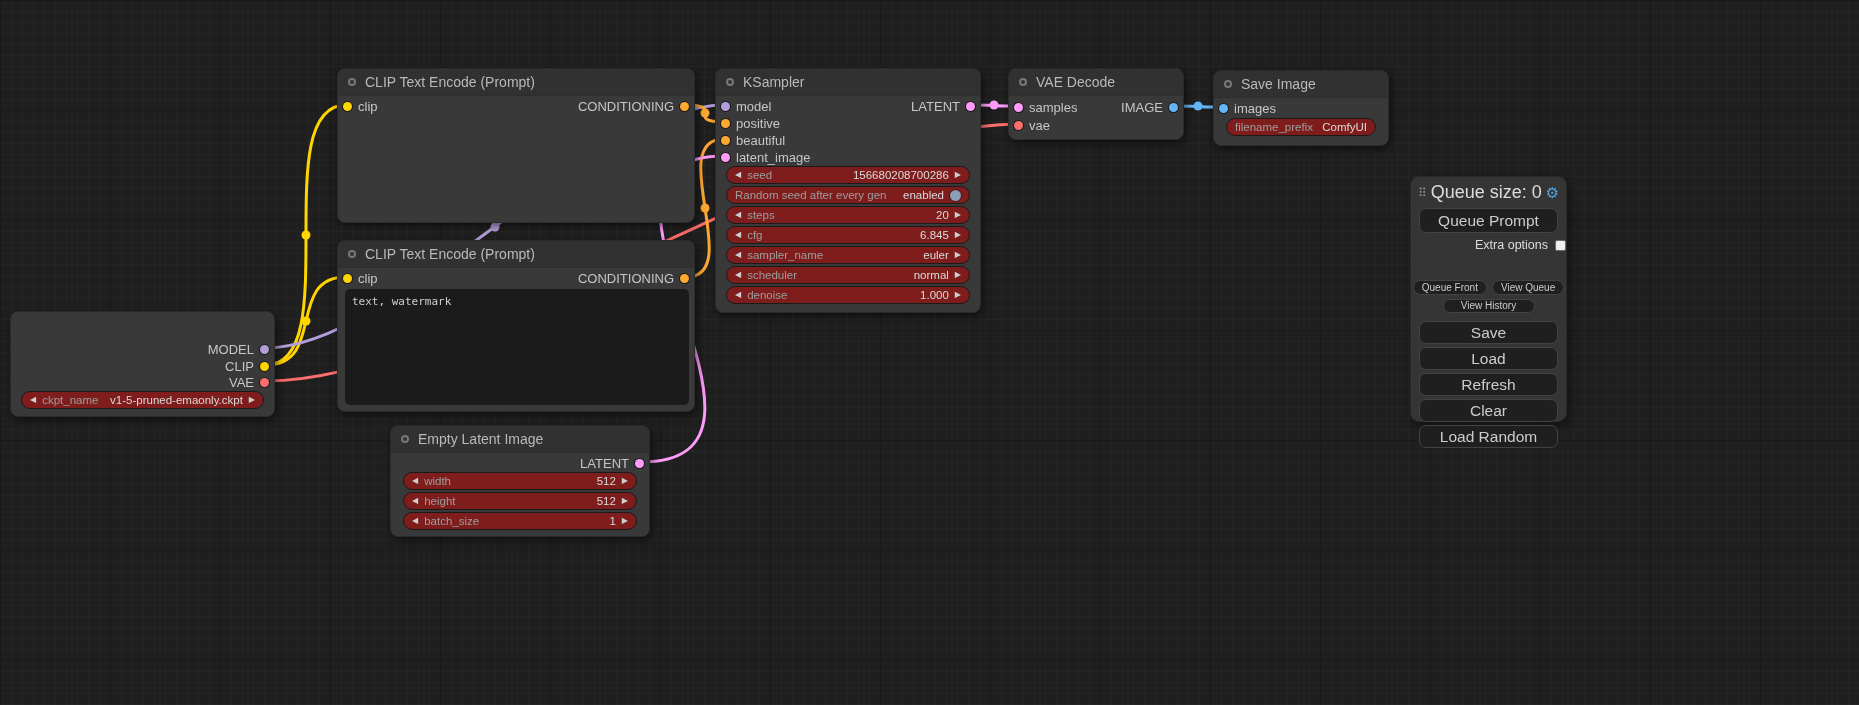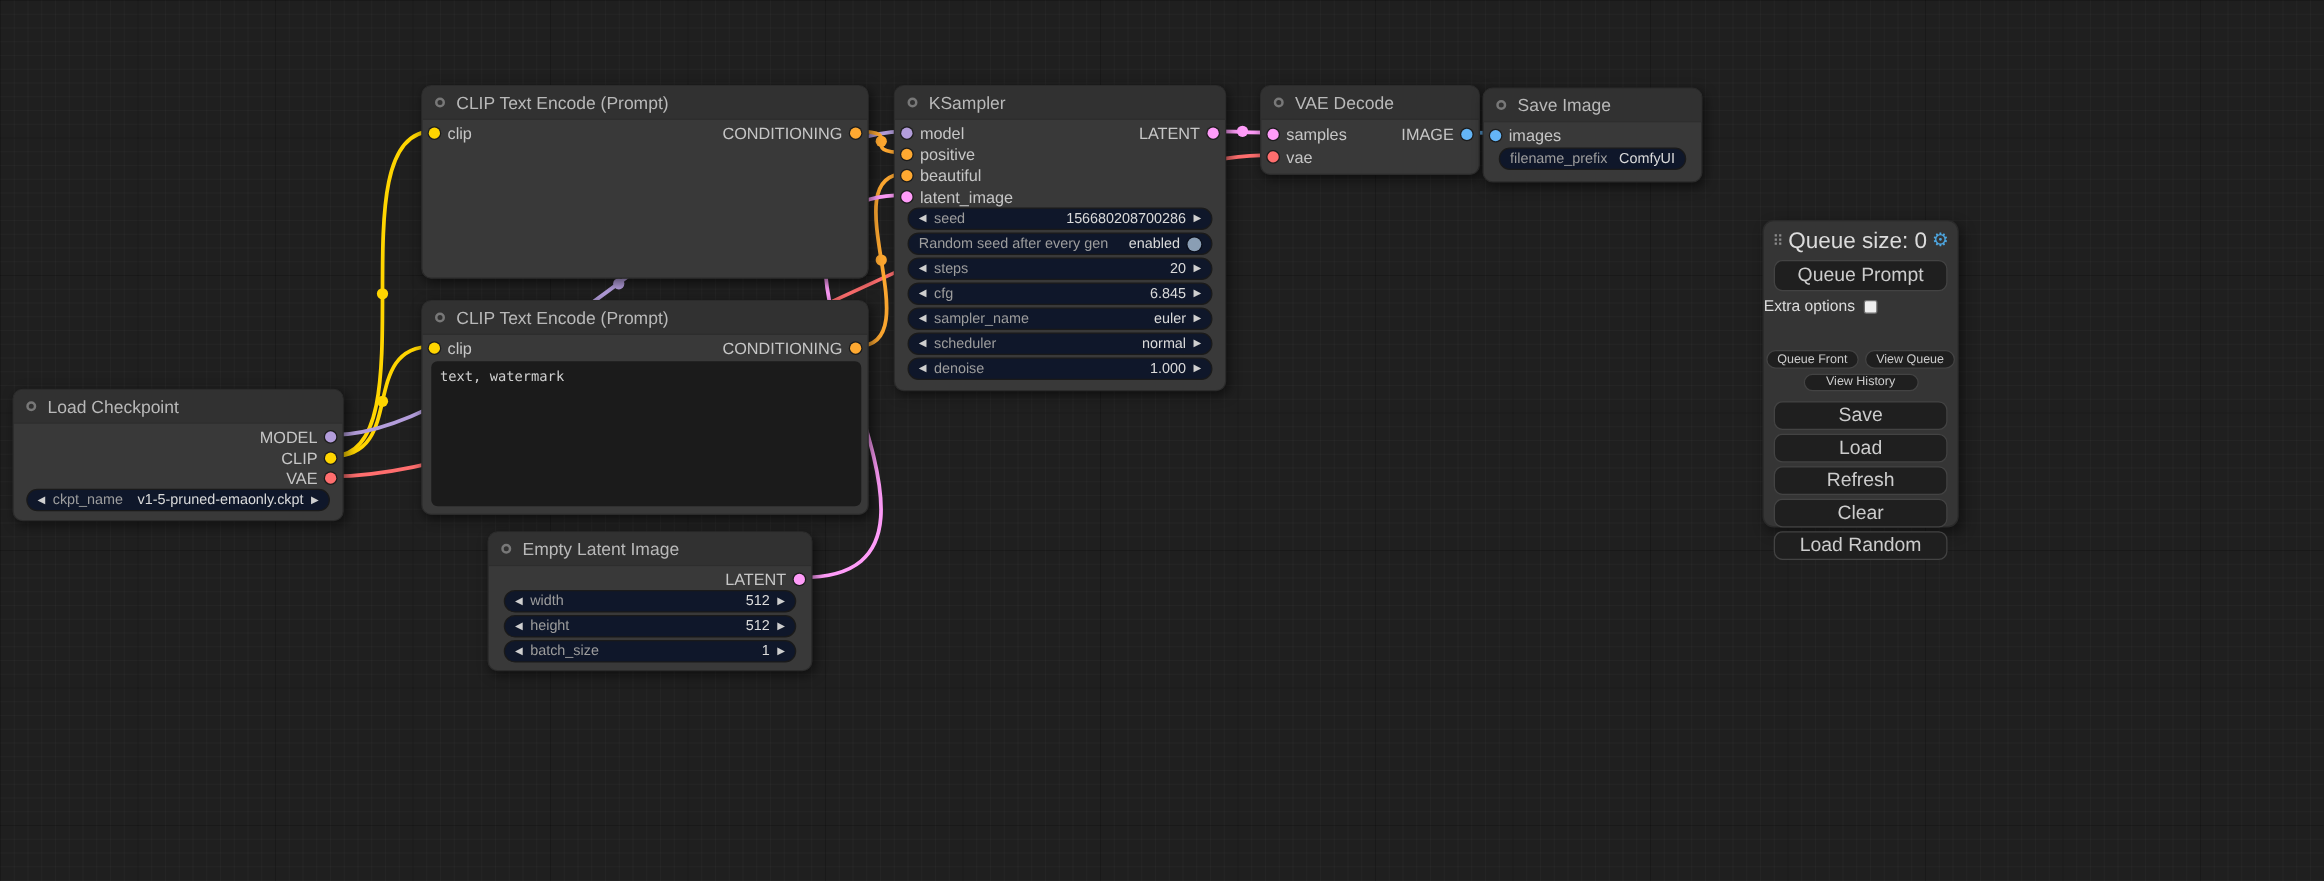--- a/index.html
+++ b/index.html
@@ -32,21 +32,21 @@
   }
   .collapse-dot { width:8px; height:8px; border-radius:50%; border:2px solid #787878; flex:none; }
   .title-text { color:#b9b9b9; font-size:14px; white-space:nowrap; }
 
   .slot { position:absolute; height:16px; display:flex; align-items:center; gap:6px; font-size:13px; color:#c6c6c6; }
   .slot.in  { left:5px; }
   .slot.out { right:5px; }
   .port { width:9px; height:9px; border-radius:50%; flex:none; box-shadow:0 0 0 1px rgba(0,0,0,.5); }
 
   .widget {
-    position:absolute; height:18px; background:#0f172a; border:1px solid #1a1a1a;
+    position:absolute; height:18px; background:#7f1d1d; border:1px solid #1a1a1a;
     border-radius:9px; display:flex; align-items:center; gap:6px;
     padding:0 8px; font-size:11.5px; color:#bbb;
   }
   .widget .arrow  { color:#cfcfcf; font-size:8px; line-height:1; flex:none; }
   .widget .wlabel { color:#9d9d9d; white-space:nowrap; }
   .widget .wvalue { margin-left:auto; color:#dadada; white-space:nowrap; }
   .widget .knob   { width:11px; height:11px; border-radius:50%; flex:none; box-shadow:0 0 0 1px rgba(0,0,0,.4); }
 
   .prompt-text {
     position:absolute; background:#1b1b1b; border-radius:5px;
@@ -65,21 +65,21 @@
   .queue-size  { flex:1; text-align:center; color:#dcdcdc; font-size:18px; }
   .gear { font-size:15px; line-height:1; cursor:pointer; }
 
   .btn {
     display:block; background:#1f1f1f; border:1px solid #434343; border-radius:7px;
     color:#cccccc; text-align:center; cursor:pointer; white-space:nowrap;
   }
   .btn-queue { margin:4px 8px 5px; height:25px; line-height:23px; font-size:15.5px; }
   .btn-large { margin:3px 8px 0; height:23px; line-height:21px; font-size:15.5px; }
   .btn-large:first-of-type { margin-top:0; }
-  .extra-row { display:flex; align-items:center; justify-content:flex-start; gap:7px; color:#dcdcdc; font-size:12.5px; margin:1px 0 4px; }
+  .extra-row { display:flex; align-items:center; justify-content:flex-end; gap:7px; color:#dcdcdc; font-size:12.5px; margin:1px 0 4px; }
   .checkbox  { width:11px; height:11px; background:#efefef; border:1px solid #6d6d6d; border-radius:2px; }
   .small-row { display:flex; justify-content:center; gap:5px; margin-bottom:4px;margin-top:28px; }
   .btn-small { display:inline-block; height:15px; line-height:13px; font-size:10px; border-radius:8px; padding:0 8px; }
   .btn-history { width:92px; margin:0 auto 8px; height:14px; line-height:12px; font-size:10px; border-radius:8px; }
 </style>
 </head>
 <body>
 
 <div id="canvas">
 
@@ -108,24 +108,20 @@
     <circle cx="495" cy="227" r="4.5" fill="#B39DDB"></circle>
     <circle cx="642" cy="253" r="4.5" fill="#FF6E6E"></circle>
     <circle cx="705" cy="113" r="4.5" fill="#FFA931"></circle>
     <circle cx="705" cy="208" r="4.5" fill="#FFA931"></circle>
     <circle cx="683" cy="309" r="4.5" fill="#FF9CF9"></circle>
     <circle cx="994" cy="105" r="4.5" fill="#FF9CF9"></circle>
     <circle cx="1198" cy="106" r="4.5" fill="#64B5F6"></circle>
   </svg>
 
   <div class="node" style="left:10px; top:311px; width:265px; height:106px;">
-    <div class="node-title">
-      <span class="collapse-dot"></span>
-      <span class="title-text">Load Checkpoint</span>
-    </div>
     <div class="slot out" style="top:29px;">
       <span>MODEL</span>
       <span class="port" style="background-color: rgb(179, 157, 219);"></span>
     </div>
     <div class="slot out" style="top:46px;">
       <span>CLIP</span>
       <span class="port" style="background-color: rgb(255, 213, 0);"></span>
     </div>
     <div class="slot out" style="top:62px;">
       <span>VAE</span>
@@ -280,21 +276,21 @@
     <div class="slot in" style="top:48px;">
       <span class="port" style="background-color: rgb(255, 110, 110);"></span>
       <span>vae</span>
     </div>
     <div class="slot out" style="top:30px;">
       <span>IMAGE</span>
       <span class="port" style="background-color: rgb(100, 181, 246);"></span>
     </div>
   </div>
 
-  <div class="node" style="left:1186px; top:70px; width:176px; height:76px;">
+  <div class="node" style="left:1213px; top:70px; width:176px; height:76px;">
     <div class="node-title">
       <span class="collapse-dot"></span>
       <span class="title-text">Save Image</span>
     </div>
     <div class="slot in" style="top:29px;">
       <span class="port" style="background-color: rgb(100, 181, 246);"></span>
       <span>images</span>
     </div>
     <div class="widget" style="left:12px; right:12px; top:47px;">
       <span class="wlabel">filename_prefix</span>

